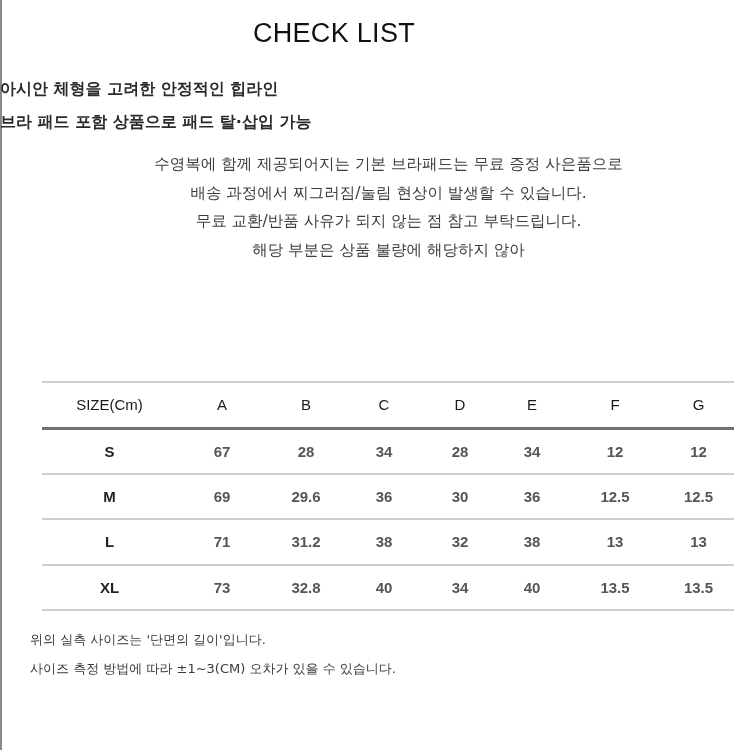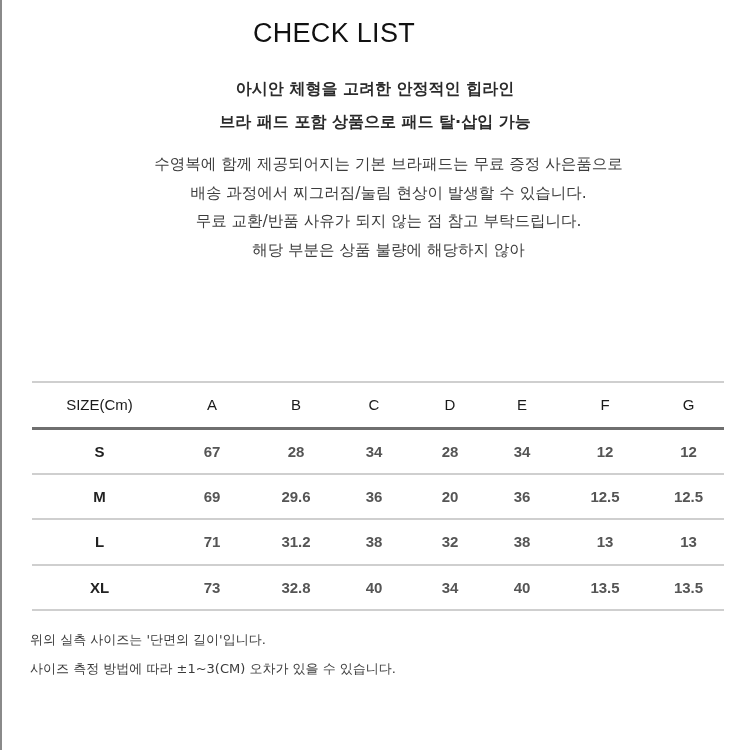--- a/index.html
+++ b/index.html
@@ -28,21 +28,21 @@
       font-family: "Liberation Sans", sans-serif;
       font-size: 27px;
       font-weight: 400;
       color: #111111;
       letter-spacing: 0.3px;
     }
     .highlight-block {
       position: absolute;
       top: 72px;
       left: 0; width: 750px;
-      text-align: center;
+      text-align: left;
     }
     .highlight-line {
       font-size: 16px;
       font-weight: 700;
       color: #2a2a2a;
       line-height: 33px;
       height: 33px;
     }
     .notice-block {
       position: absolute;
@@ -53,21 +53,21 @@
     .notice-line {
       font-size: 15.5px;
       font-weight: 400;
       color: #3c3c3c;
       line-height: 28.5px;
       height: 28.5px;
       padding-left: 27px;
     }
     .size-table {
       position: absolute;
-      left: 32px;
+      left: 42px;
       top: 381px;
       width: 692px;
       border-collapse: collapse;
       font-family: "Liberation Sans", sans-serif;
     }
     .size-table th, .size-table td {
       text-align: center;
       font-size: 15px;
       color: #333333;
       font-weight: bold;
@@ -165,21 +165,21 @@
       <td class="val">28</td>
       <td class="val">34</td>
       <td class="val">12</td>
       <td class="val">12</td>
     </tr>
     <tr>
       <td class="size-label">M</td>
       <td class="val">69</td>
       <td class="val">29.6</td>
       <td class="val">36</td>
-      <td class="val">20</td>
+      <td class="val">30</td>
       <td class="val">36</td>
       <td class="val">12.5</td>
       <td class="val">12.5</td>
     </tr>
     <tr>
       <td class="size-label">L</td>
       <td class="val">71</td>
       <td class="val">31.2</td>
       <td class="val">38</td>
       <td class="val">32</td>

